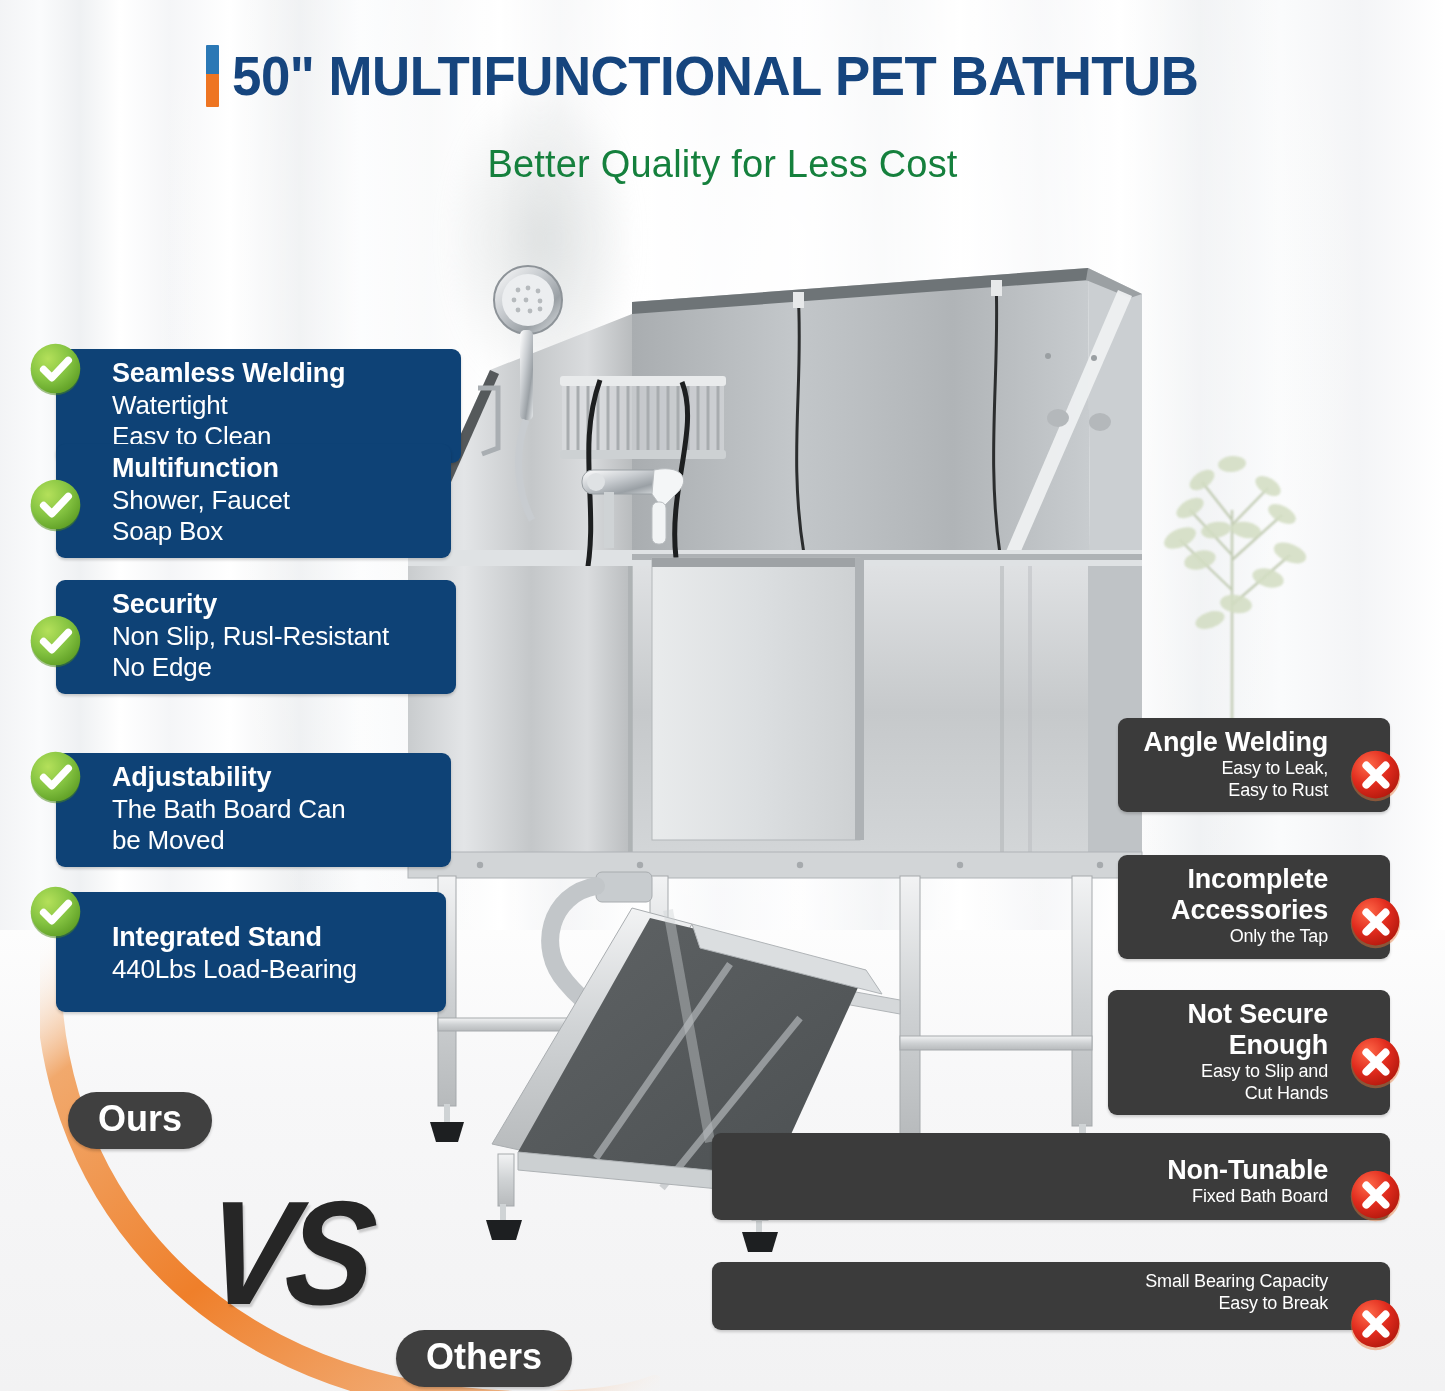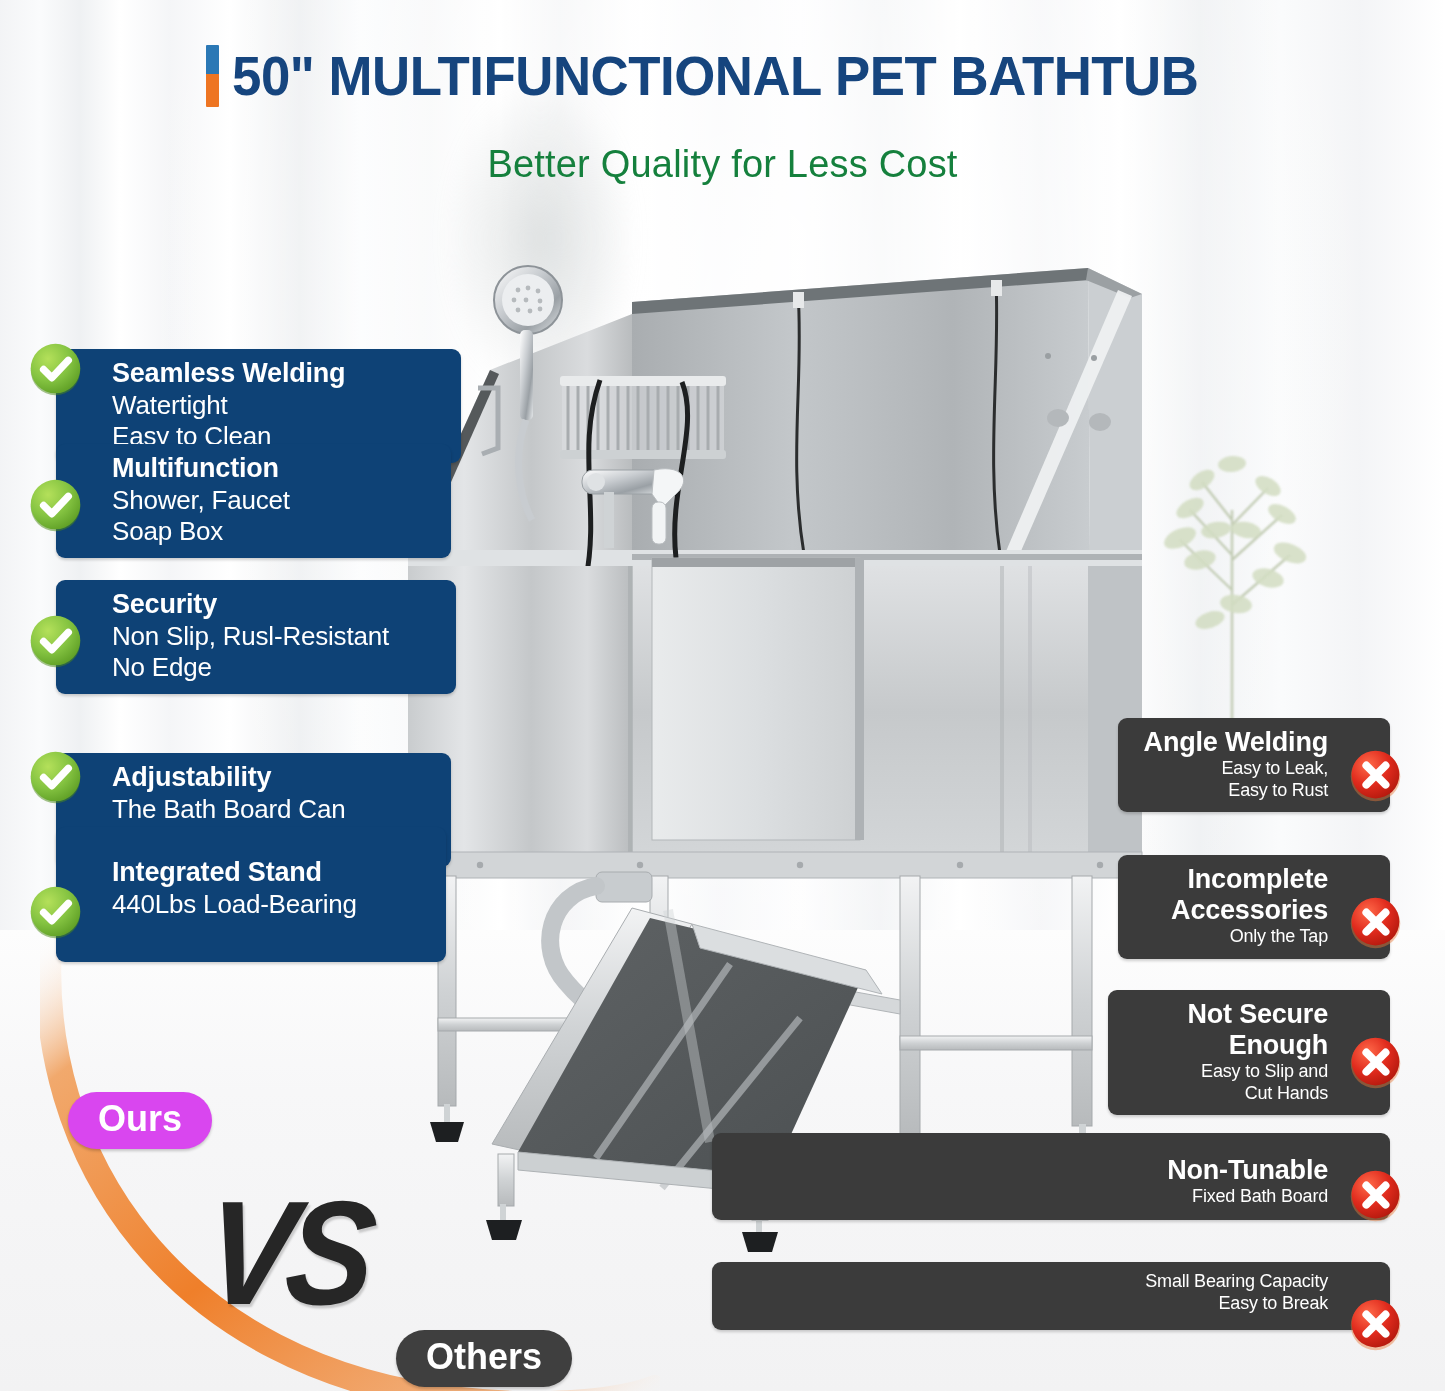--- a/index.html
+++ b/index.html
@@ -82,21 +82,21 @@
 
   
   .ico-ok, .ico-no { position:absolute; width:55px; height:55px; }
 
   
   .pill {
     position:absolute; border-radius:40px; color:#fff;
     font-size:36px; font-weight:bold; padding:6px 30px 9px;
     box-shadow:0 2px 3px rgba(0,0,0,.2);
   }
-  .pill-ours { left:68px; top:1092px; background:#d946ef; }
+  .pill-ours { left:68px; top:1092px; background:#404040; }
   .pill-others{ left:396px; top:1330px; background:#3f3f3f; }
   .vs {
     position:absolute; left:215px; top:1168px;
     font-size:132px; font-weight:bold; font-style:italic;
     color:#262626; letter-spacing:-8px;
     transform:scaleY(1.12) skewX(-6deg); transform-origin:left top;
     text-shadow:2px 3px 2px rgba(0,0,0,.18);
   }
 
   
@@ -362,21 +362,21 @@
   <div class="card-l" style="top:580px;width:400px;">
     <div class="h">Security</div>
     <div class="d">Non Slip, Rusl-Resistant</div>
     <div class="d">No Edge</div>
   </div>
   <div class="card-l" style="top:716px;width:395px;margin-top:37px;">
     <div class="h">Adjustability</div>
     <div class="d">The Bath Board Can</div>
     <div class="d">be Moved</div>
   </div>
-  <div class="card-l" style="top:827px;width:390px;padding-top:30px;padding-bottom:42px;">
+  <div class="card-l" style="top:892px;width:390px;padding-top:30px;padding-bottom:27px;">
     <div class="h">Integrated Stand</div>
     <div class="d">440Lbs Load-Bearing</div>
   </div>
 
   <svg class="ico-ok" style="left:28px;top:342px;" viewBox="0 0 60 60">
       <defs>
         <radialGradient id="gk" cx=".35" cy=".3" r=".8">
           <stop offset="0" stop-color="#b4e05a"></stop>
           <stop offset=".55" stop-color="#84c341"></stop>
           <stop offset="1" stop-color="#5a9a22"></stop>

